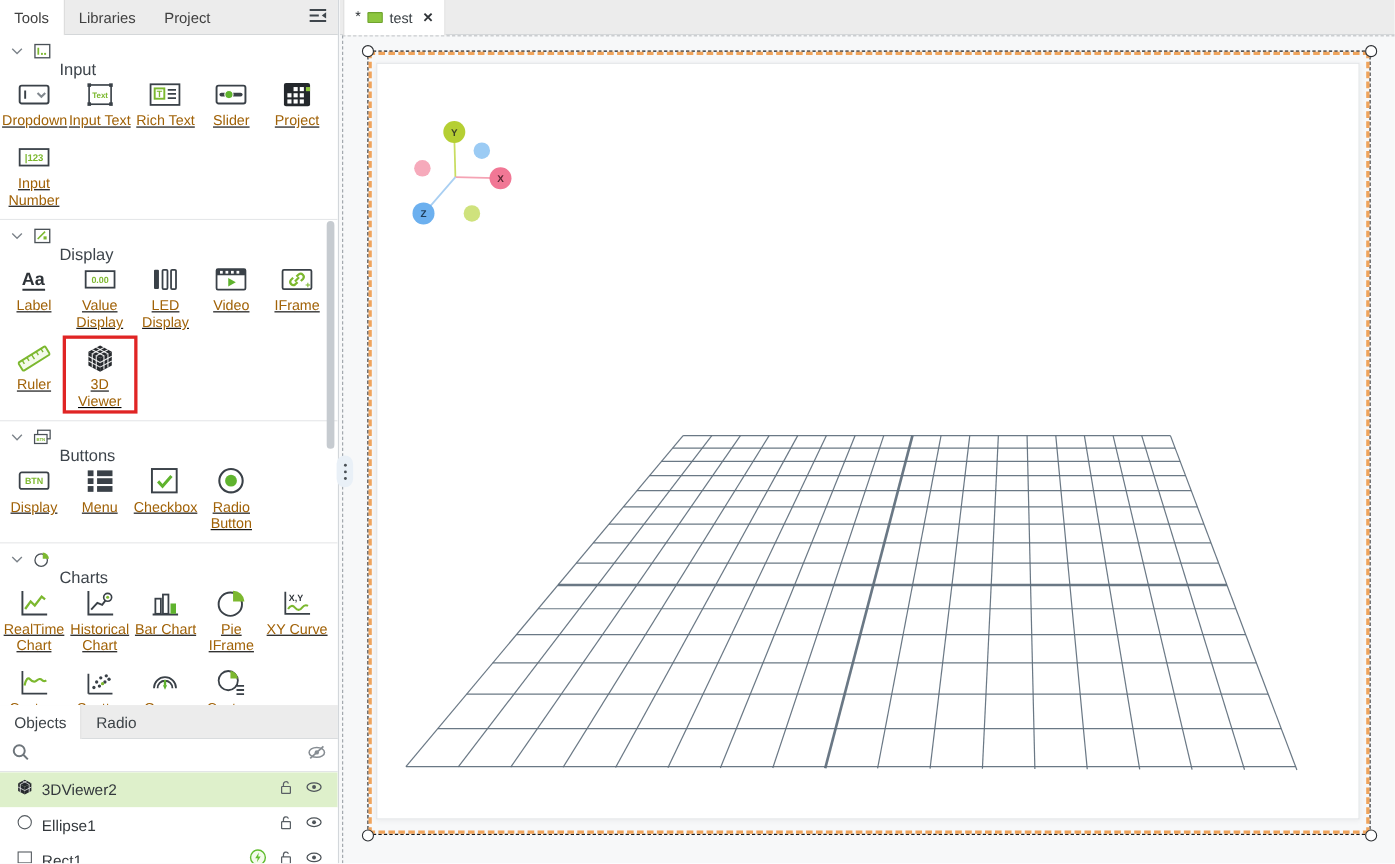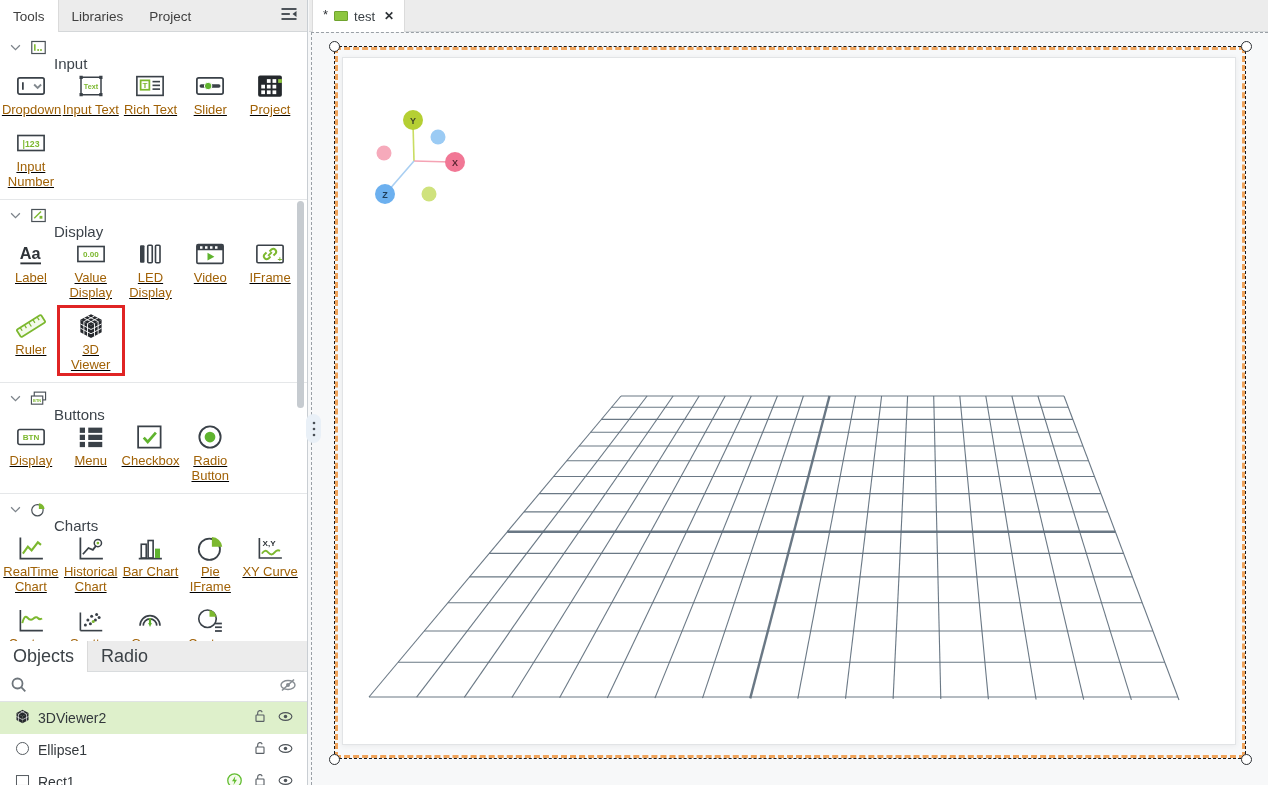--- a/index.html
+++ b/index.html
@@ -21,21 +21,21 @@
   .titems { display:grid; grid-template-columns:repeat(5, 59.8px); row-gap:9px; padding-left:1px; margin-top:9px; }
   .cell { display:flex; flex-direction:column; align-items:center;text-decoration:underline; }
   .cell .cic { height:33px; display:flex; align-items:center; justify-content:center; }
   .cell .clbl { font-size:13px; line-height:15px; color:#a16207; text-align:center; max-width:58px; }
   .cell.hl { outline:3px solid #e02424; outline-offset:1px; }
 
   .scroll-thumb { position:absolute; right:3px; top:201px; width:7px; height:207px; background:#c6cbd0; border-radius:4px; }
 
   
   .obj-tabs { position:absolute; left:0; right:0; top:641px; height:31px; background:#ececec; box-shadow:inset 0 -1px 0 #d9dcde; display:flex; }
-  .obj-tab { display:flex; align-items:center; padding:0 13px; font-size:18px; color:#3c4247; }
+  .obj-tab { display:flex; align-items:center; padding:0 13px; font-size:14px; color:#3c4247; }
   .obj-tab.active { background:#fff; border-right:1px solid #dadada; }
   .search-row { position:absolute; left:0; right:0; top:672px; height:30px; display:flex; align-items:center; padding:0 10px; border-bottom:1px solid #e0e3e5; background:#fff; }
   .search-row .spacer { flex:1; }
   .objects-list { position:absolute; left:0; right:0; top:702px; bottom:0; overflow:hidden; background:#fff; }
   .orow { height:32px; display:flex; align-items:center; padding-left:14px; padding-right:13px; gap:7px; background:#fff; }
   .orow.sel { background:#def0cb; }
   .olbl { font-size:14px; color:#33383c; }
   .orights { margin-left:auto; display:flex; align-items:center; gap:9px; }
 
   

